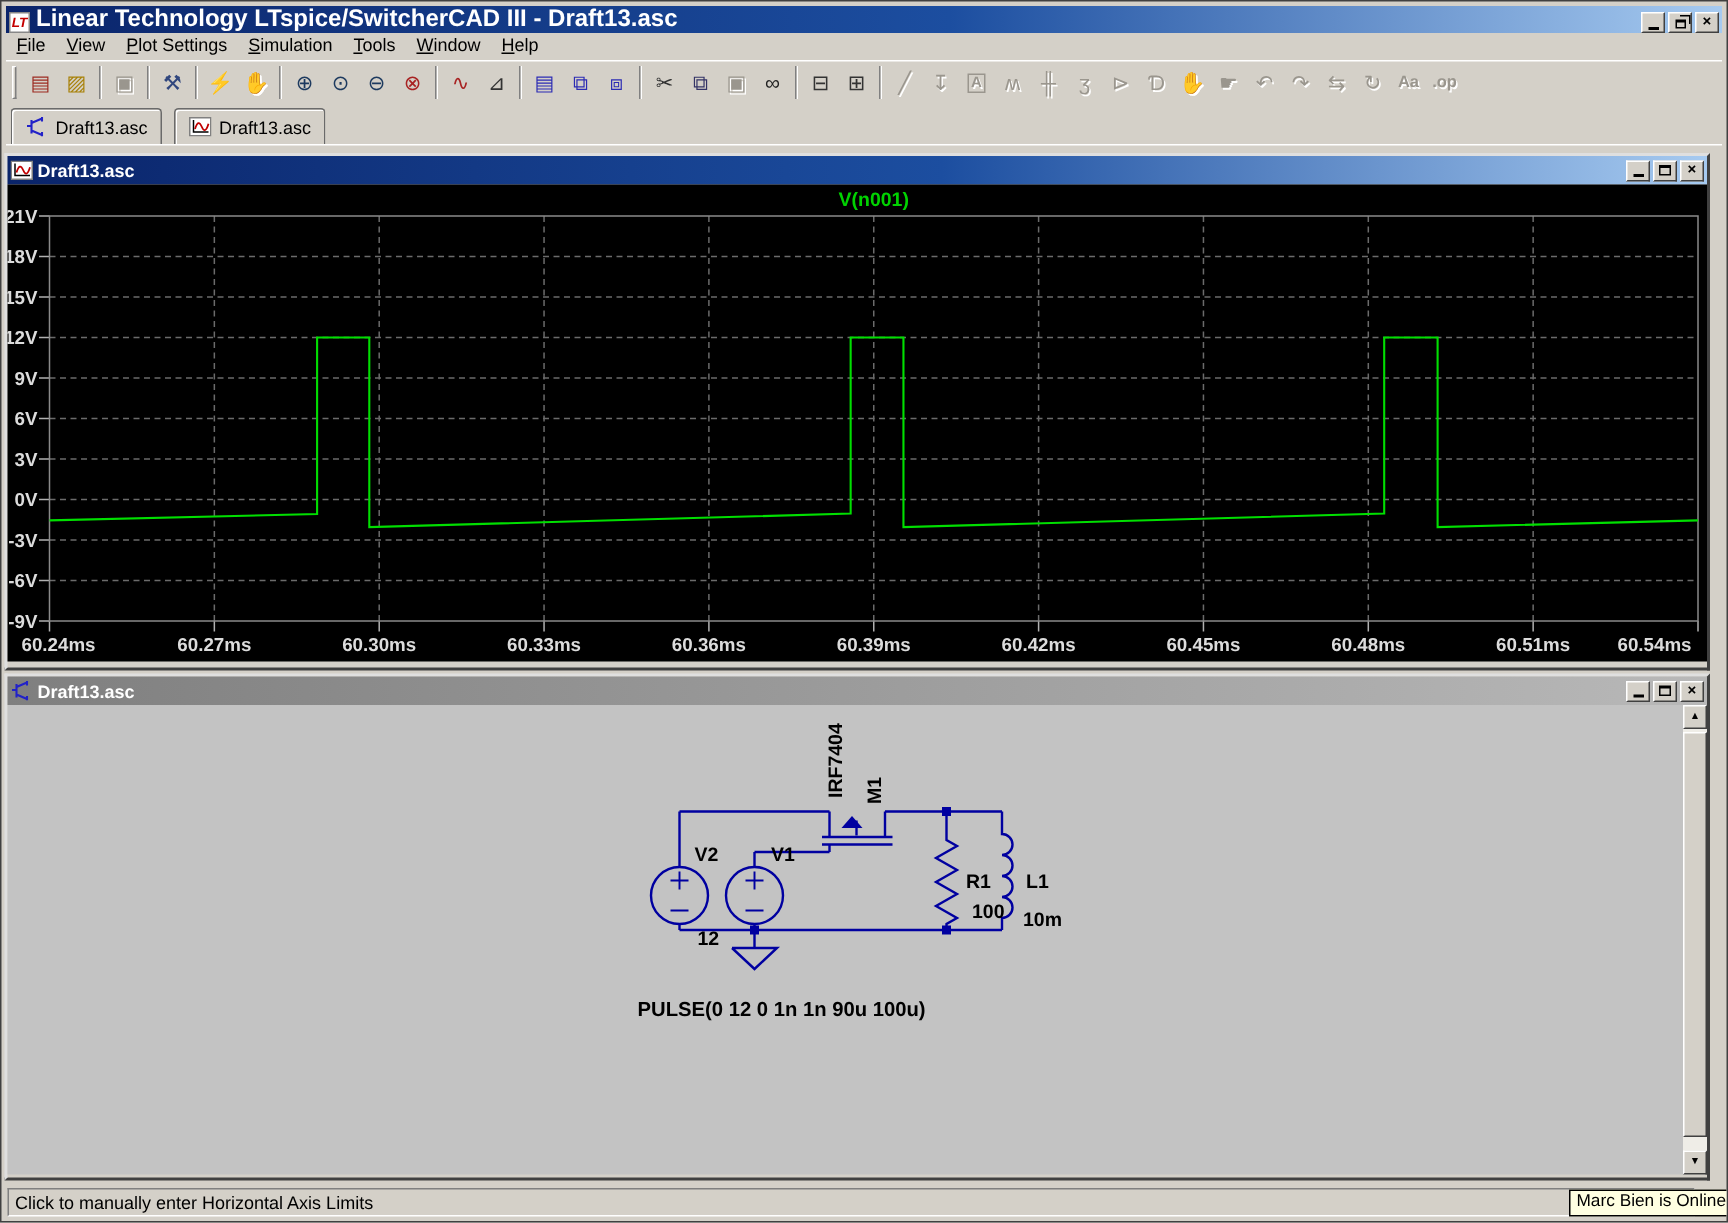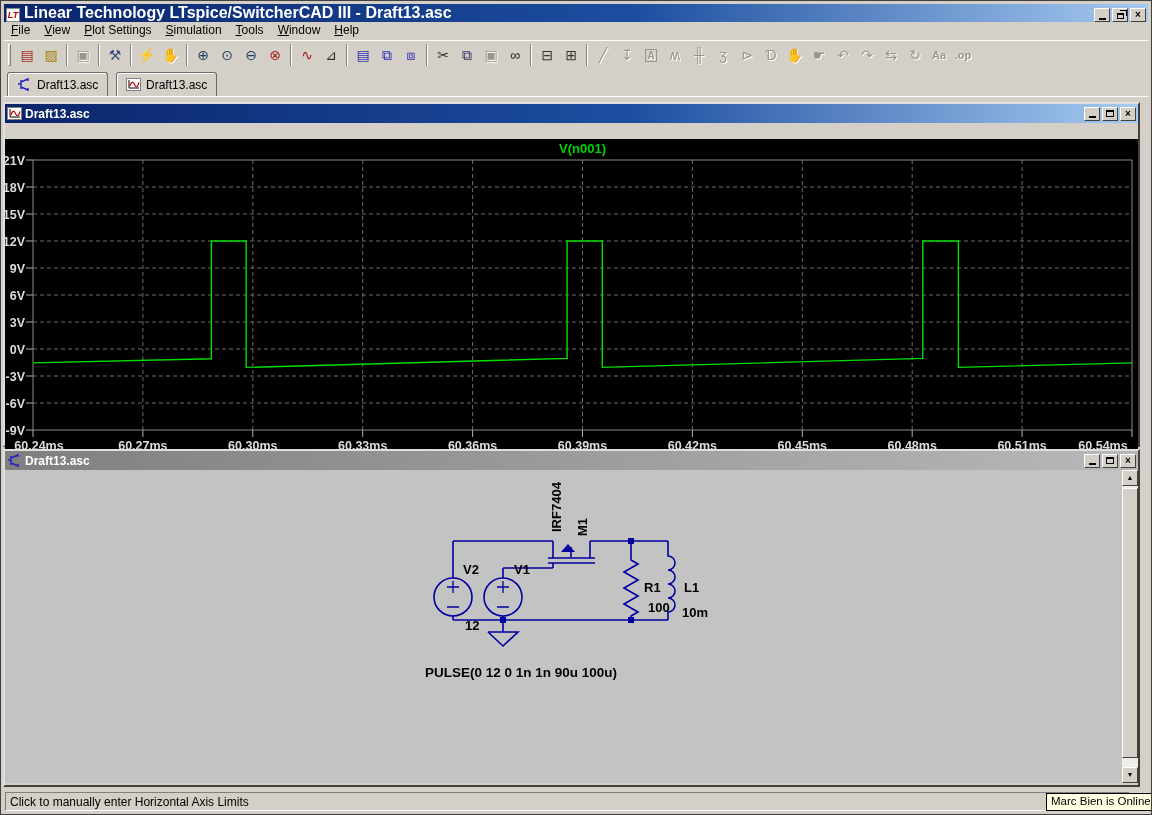--- a/index.html
+++ b/index.html
@@ -45,21 +45,21 @@
   .tabbar .rule{position:absolute;left:0;right:0;top:27px;border-top:1px solid #fff;}
 
   
   .child-win{position:absolute;left:2px;width:1137px;background:#d4d0c8;
     border:2px solid;border-color:#dfdfdf #404040 #404040 #dfdfdf;}
   .child-titlebar{height:19px;display:flex;align-items:center;padding:0 2px;gap:3px;}
   .child-titlebar.active{background:linear-gradient(90deg,#0a246a,#1c4ea0 55%,#a6caf0);}
   .child-titlebar.inactive{background:linear-gradient(90deg,#7f7f7f,#b8b8b8);}
   .child-titlebar .ttl{color:#fff;font-weight:bold;font-size:12px;}
   .child-client{position:relative;width:100%;}
-  .plot-client{background:#000;height:318px;margin-top:16px;}
+  .plot-client{background:#000;height:318px;}
   .sch-client{background:#c3c3c3;height:313px;}
 
   
   .vscroll{position:absolute;top:0;right:0;width:16px;bottom:0;background:#efede7;}
   .sbtn{position:absolute;left:0;width:16px;height:16px;background:#d4d0c8;border:1px solid;
     border-color:#fff #404040 #404040 #fff;font-size:7px;text-align:center;line-height:13px;color:#000;}
   .sthumb{position:absolute;left:0;width:16px;background:#d4d0c8;border:1px solid;
     border-color:#fff #404040 #404040 #fff;}
 
   

